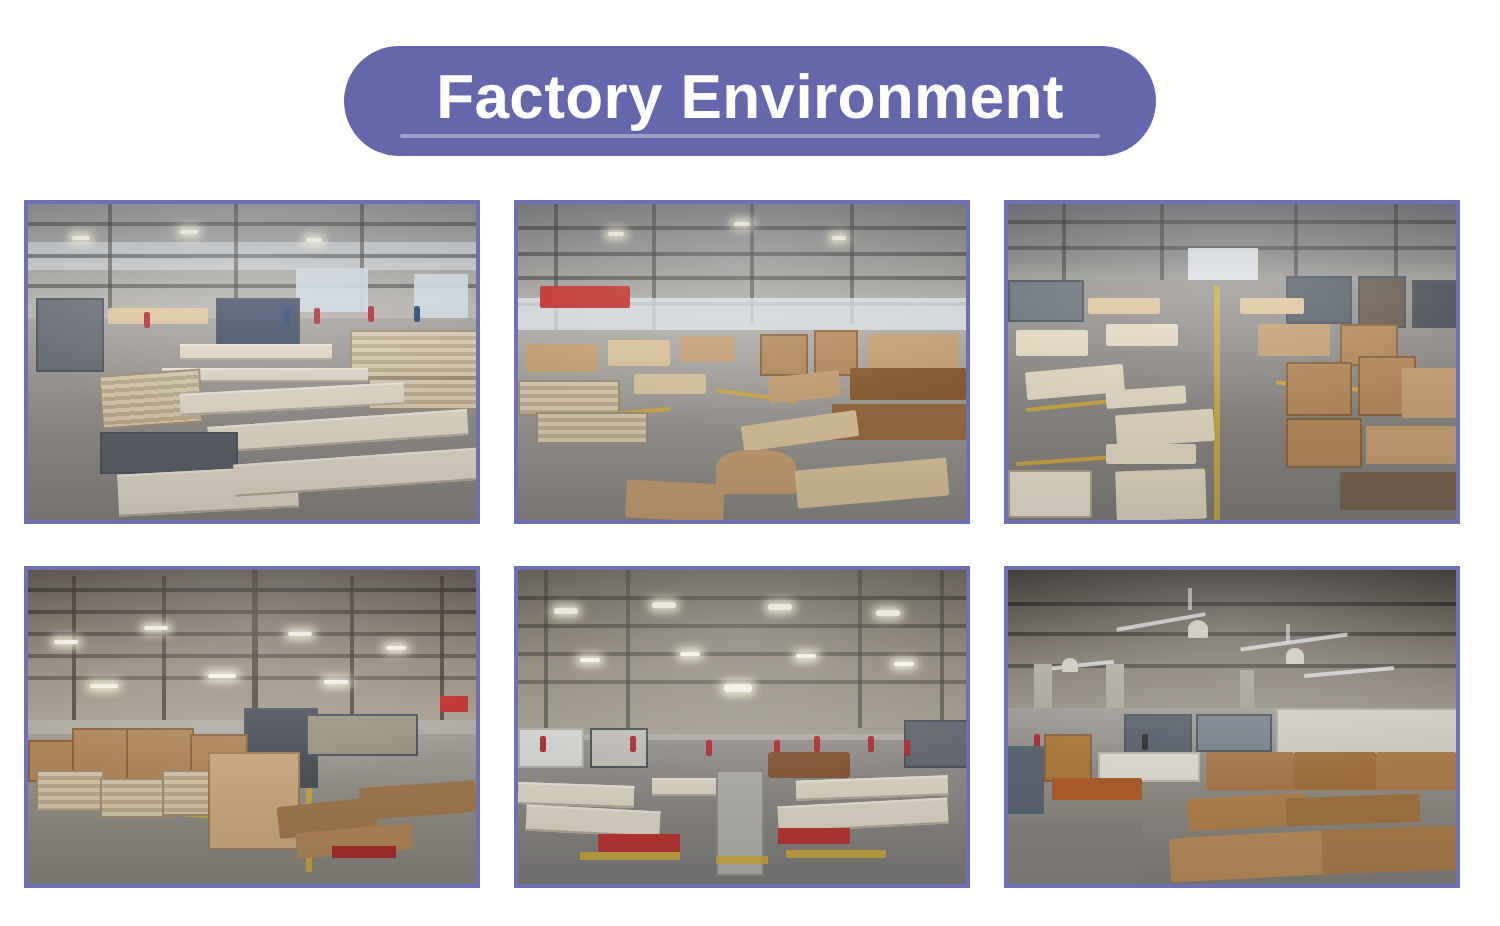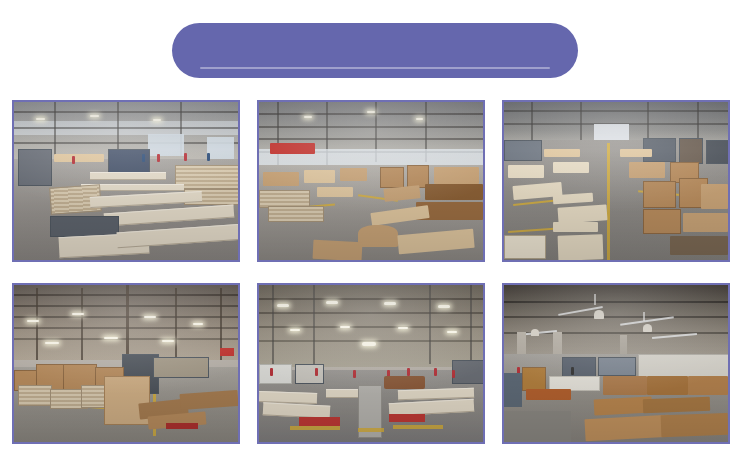--- a/index.html
+++ b/index.html
@@ -171,20 +171,21 @@
       radial-gradient(120% 90% at 50% 18%, rgba(255,255,255,0.22) 0%, rgba(255,255,255,0) 58%),
       linear-gradient(180deg, rgba(0,0,0,0.10) 0%, rgba(0,0,0,0) 30%, rgba(0,0,0,0.16) 100%);
     pointer-events: none;
   }
 </style>
 </head>
 <body>
 
 <div class="banner-wrap">
   <div class="banner">
+    <span class="banner-title">Factory Environment</span>
     <span class="banner-underline"></span>
   </div>
 </div>
 
 <div class="grid">
 
   <div class="grid-row">
 
     <div class="photo-cell">
       <div class="scene">

